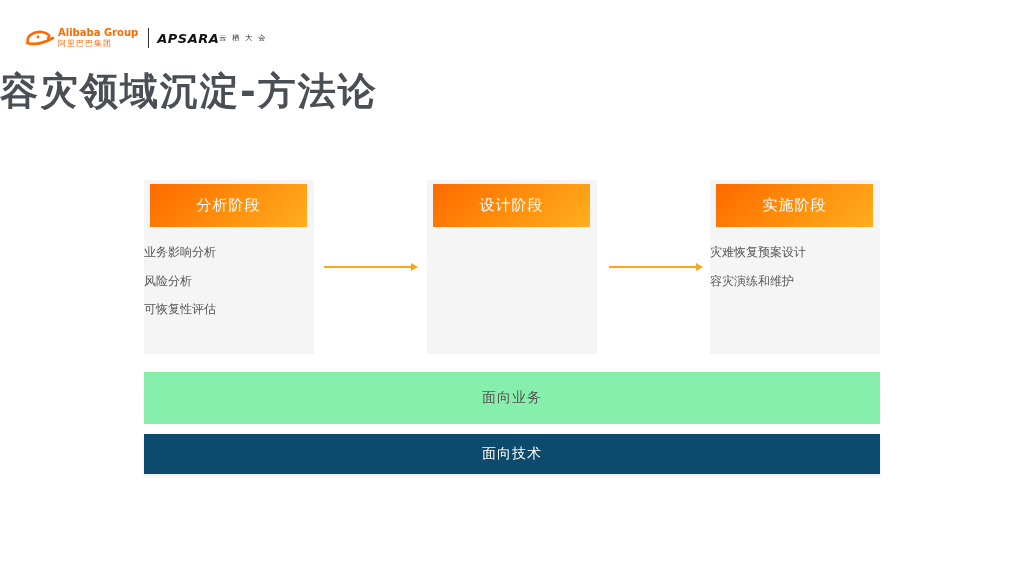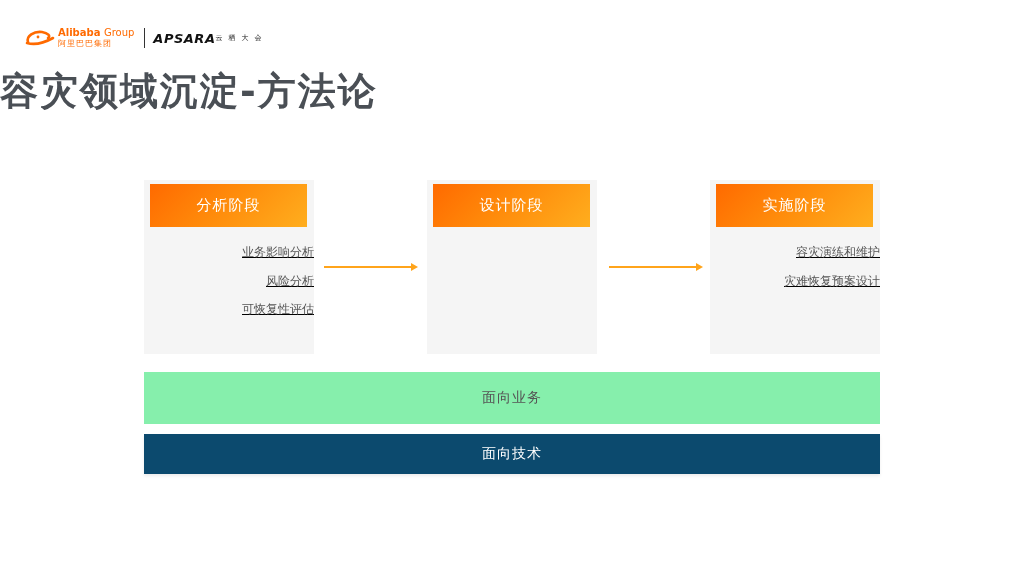--- a/index.html
+++ b/index.html
@@ -3,32 +3,32 @@
   <meta charset="utf-8">
   <style>
     * { margin: 0; padding: 0; box-sizing: border-box; }
     html, body { width: 1024px; height: 576px; background: #ffffff; overflow: hidden; }
     body { position: relative; font-family: "DejaVu Sans", "Liberation Sans", sans-serif; }
 
     .logo-area { position: absolute; left: 24px; top: 24px; height: 28px; display: flex; align-items: center; }
     .ali-mark { width: 32px; height: 20px; position: relative; }
     .ali-text { margin-left: 2px; display: flex; flex-direction: column; line-height: 1; }
     .ali-en { font-size: 10px; font-weight: bold; color: #ff6a00; white-space: nowrap; }
-    .ali-en .grp { font-weight: normal; }
+    .ali-en .grp { font-weight: bold; }
     .ali-cn { font-size: 8px; color: #ff6a00; margin-top: 2px; letter-spacing: 1px; }
     .logo-divider { width: 1px; height: 20px; background: #333; margin: 0 8px 0 10px; }
     .apsara { display: flex; flex-direction: row; line-height: 1; }
     .apsara-en { font-size: 13px; font-weight: bold; color: #111; font-style: italic; letter-spacing: 0.5px; }
     .apsara-cn { font-size: 7px; color: #222; margin-top: 3px; letter-spacing: 6px; }
 
     .page-title { position: absolute; left: 0; right: 0; top: 66px; text-align: left; font-size: 38px; font-weight: bold; color: #4a4f55; letter-spacing: 2px; }
 
     .stage-card { position: absolute; top: 180px; width: 170px; height: 174px; background: #f5f5f5; }
     .stage-header { position: absolute; left: 6px; top: 4px; width: 157px; height: 43px; background: linear-gradient(135deg, #ff6a00 0%, #ff8a0a 45%, #ffae1e 100%); color: #fff; font-size: 15px; display: flex; align-items: center; justify-content: center; letter-spacing: 1px; }
-    .stage-items { position: absolute; left: 0; right: 0; top: 62px; text-align: right; text-decoration: underline; }
+    .stage-items { position: absolute; left: 0; right: 0; top: 62px; text-align: left; }
     .stage-item { font-size: 12px; color: #555; height: 28.5px; line-height: 20px; }
 
     .arrow { position: absolute; height: 10px; }
     .arrow .line { position: absolute; left: 0; top: 4px; height: 2px; background: #ffa41b; }
     .arrow .head { position: absolute; top: 1px; width: 0; height: 0; border-top: 4px solid transparent; border-bottom: 4px solid transparent; border-left: 7px solid #ffa41b; }
 
     .band { position: absolute; left: 144px; width: 736px; display: flex; align-items: center; justify-content: center; font-size: 14px; letter-spacing: 1px; }
     .band-business { top: 372px; height: 52px; background: #86efac; color: #555; }
     .band-tech { top: 434px; height: 40px; background: #0c4a6e; color: #fff; box-shadow: 0 2px 3px rgba(0,0,0,0.08); }
   </style>
@@ -75,19 +75,19 @@
 </div>
 
 <div class="arrow" style="left:609px; top:262px; width:94px;">
   <div class="line" style="width:88px;"></div>
   <div class="head" style="left:87px;"></div>
 </div>
 
 <div class="stage-card" style="left:710px;">
   <div class="stage-header">实施阶段</div>
   <div class="stage-items">
+    <div class="stage-item">灾难恢复预案设计</div>
     <div class="stage-item">容灾演练和维护</div>
-    <div class="stage-item">灾难恢复预案设计</div>
   </div>
 </div>
 
 <div class="band band-business">面向业务</div>
 <div class="band band-tech">面向技术</div>
 
 </body></html>

